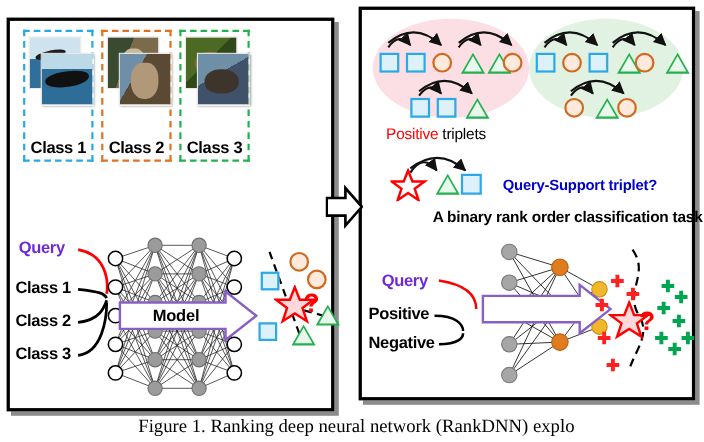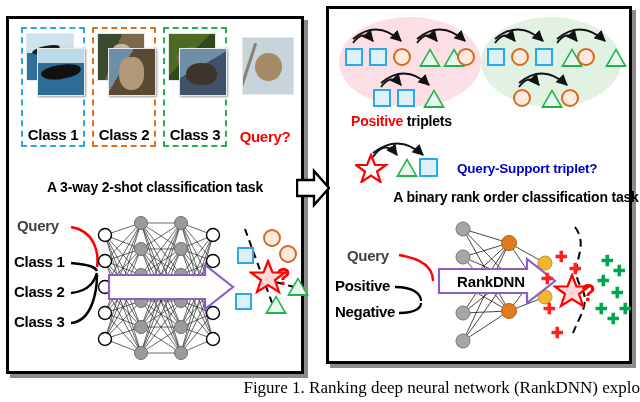--- a/index.html
+++ b/index.html
@@ -48,52 +48,52 @@
     background:#a68a66;border-radius:48% 48% 50% 50%;}
   .ph-query::before{content:"";position:absolute;left:8%;top:8%;width:3px;height:84%;
     background:#8d8070;transform:rotate(18deg);}
 
   .caption-line{position:absolute;width:100%;text-align:center;font-size:14px;
     font-weight:bold;color:#000;letter-spacing:-.2px;}
 
   
   .netwrap{position:absolute;}
   .labelset{position:absolute;font-size:15px;font-weight:bold;color:#000;white-space:nowrap;letter-spacing:-.3px;}
-  .lbl-query{color:#404040;}
+  .lbl-query{color:#6d28d9;}
 
   .tagbox{position:absolute;display:flex;align-items:center;justify-content:center;
     font-size:15px;font-weight:bold;color:#000;z-index:7;letter-spacing:-.2px;}
 
   
   .sq{box-sizing:border-box;border:2px solid #2aa8e8;background:#ddf1fb;}
   .ci{box-sizing:border-box;border:2px solid #d2691e;background:#fdeadc;border-radius:50%;}
   .tr{width:0;height:0;border-left:11px solid transparent;border-right:11px solid transparent;
     border-bottom:19px solid #22b14c;position:relative;}
   .tr::after{content:"";position:absolute;left:-8px;top:3px;width:0;height:0;
     border-left:8px solid transparent;border-right:8px solid transparent;border-bottom:14px solid #e8f8ec;}
   .shape{position:absolute;}
 
   .ellipse{position:absolute;border-radius:50%;}
   .ell-pos{background:#fbdfe4;}
   .ell-neg{background:#e2f2e2;}
 
-  .triplet-title{position:absolute;font-size:14px;font-weight:bold;white-space:nowrap;letter-spacing:-.2px;}
+  .triplet-title{position:absolute;font-size:14px;font-weight:normal;white-space:nowrap;letter-spacing:-.2px;}
   .t-pos{color:#ff0000;}
   .t-neg{color:#1aa64b;}
   .t-black{color:#000;}
   .qs-text{position:absolute;font-size:13.5px;font-weight:bold;color:#0000cc;white-space:nowrap;letter-spacing:-.2px;text-align:center;}
 
   .cross{position:absolute;font-size:15px;font-weight:bold;line-height:1;}
   .cross-red{color:#ff2020;}
   .cross-green{color:#00a64f;}
 
   .qmark{position:absolute;color:#ff0000;font-size:24px;font-weight:bold;line-height:1;}
 
   #bigarrow{position:absolute;left:296px;top:168px;width:34px;height:40px;z-index:20;}
-  #figcaption{position:absolute;left:0;top:378px;width:640px;text-align:right;
+  #figcaption{position:absolute;left:0;top:378px;width:640px;text-align:center;
     font-family:"Liberation Serif",serif;font-size:17px;color:#000;padding-left:8px;
     box-sizing:border-box;white-space:nowrap;overflow:hidden;}
 </style>
 </head>
 <body>
 
 <div id="figure">
 
   <div class="panel" id="panel-left">
 
@@ -116,30 +116,23 @@
       </div>
 
       <div class="class-group cg-dashed" style="left:154px;border-color:#22b14c;">
         <div class="thumbs">
           <div class="thumb back ph-spa1"></div>
           <div class="thumb front ph-spa2"></div>
         </div>
         <div class="class-label">Class 3</div>
       </div>
 
-      <div class="class-group" style="left:224px;">
-        <div class="thumbs">
-          <div class="thumb single ph-query"></div>
-        </div>
-        <div class="class-label query-label">Query?</div>
-      </div>
 
     </div>
 
-    <div class="caption-line" style="top:160px;">A  3-way 2-shot classification task</div>
 
     <div class="netwrap" style="left:0;top:196px;width:286px;height:150px;">
 
       <div class="labelset lbl-query" style="left:8px;top:2px;">Query</div>
       <div class="labelset" style="left:5px;top:38px;">Class 1</div>
       <div class="labelset" style="left:5px;top:68px;">Class 2</div>
       <div class="labelset" style="left:5px;top:98px;">Class 3</div>
 
       <svg width="286" height="150" style="position:absolute;left:0;top:0;">
 
@@ -277,20 +270,21 @@
           <circle cx="204" cy="98" r="6.5" fill="#fff" stroke="#000" stroke-width="1.4"></circle>
           <circle cx="204" cy="124" r="6.5" fill="#fff" stroke="#000" stroke-width="1.4"></circle>
         </g>
 
         <path d="M100,60 L196,60 L196,50 L224,72 L196,94 L196,84 L100,84 Z" fill="#ffffff" stroke="#8a5fc4" stroke-width="2.2"></path>
 
         <path d="M236,14 L266,96" stroke="#000" stroke-width="2" fill="none" stroke-dasharray="7,5"></path>
         <path d="M256,64 L285,72" stroke="#000" stroke-width="2" fill="none" stroke-dasharray="7,5"></path>
       </svg>
 
+      <div class="tagbox" style="left:108px;top:61px;width:86px;height:22px;">Model</div>
 
       <div class="shape sq" style="left:228px;top:32px;width:17px;height:17px;"></div>
       <div class="shape sq" style="left:226px;top:78px;width:17px;height:17px;"></div>
       <div class="shape ci" style="left:254px;top:14px;width:18px;height:18px;"></div>
       <div class="shape ci" style="left:270px;top:30px;width:18px;height:18px;"></div>
       <div class="shape tr" style="left:256px;top:80px;"></div>
       <div class="shape tr" style="left:278px;top:62px;"></div>
 
       <svg width="40" height="40" style="position:absolute;left:240px;top:44px;">
         <polygon points="19,2 23.5,13.5 36,13.5 26,21 30,33 19,26 8,33 12,21 2,13.5 14.5,13.5" fill="#ffd9d9" stroke="#ff0000" stroke-width="2.2"></polygon>
@@ -429,21 +423,20 @@
           <circle cx="180" cy="96" r="7.5" fill="#e07b1e" stroke="#b4600f" stroke-width="1"></circle>
           <circle cx="216" cy="48" r="7" fill="#f0b72b" stroke="#c8931a" stroke-width="1"></circle>
           <circle cx="216" cy="82" r="7" fill="#f0b72b" stroke="#c8931a" stroke-width="1"></circle>
         </g>
 
         <path d="M110,54 L198,54 L198,44 L226,66 L198,88 L198,78 L110,78 Z" fill="#ffffff" stroke="#8a5fc4" stroke-width="2.2"></path>
 
         <path d="M246,12 C262,34 238,50 252,72 C262,88 250,102 244,118" stroke="#000" stroke-width="2" fill="none" stroke-dasharray="8,5"></path>
       </svg>
 
-      <div class="tagbox" style="left:116px;top:54px;width:92px;height:24px;">RankDNN</div>
 
       <div class="cross cross-red" style="left:226px;top:34px;">✚</div>
       <div class="cross cross-red" style="left:240px;top:46px;">✚</div>
       <div class="cross cross-red" style="left:212px;top:56px;">✚</div>
       <div class="cross cross-red" style="left:214px;top:86px;">✚</div>
       <div class="cross cross-red" style="left:222px;top:110px;">✚</div>
 
       <div class="cross cross-green" style="left:272px;top:38px;">✚</div>
       <div class="cross cross-green" style="left:284px;top:48px;">✚</div>
       <div class="cross cross-green" style="left:268px;top:58px;">✚</div>

